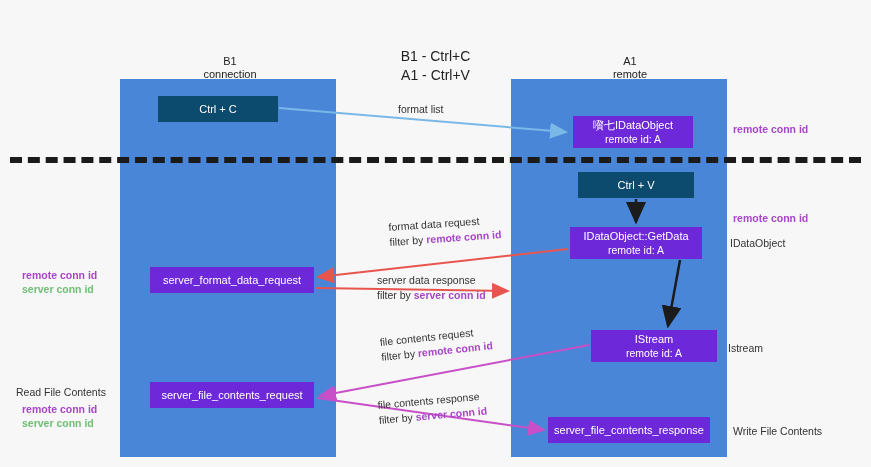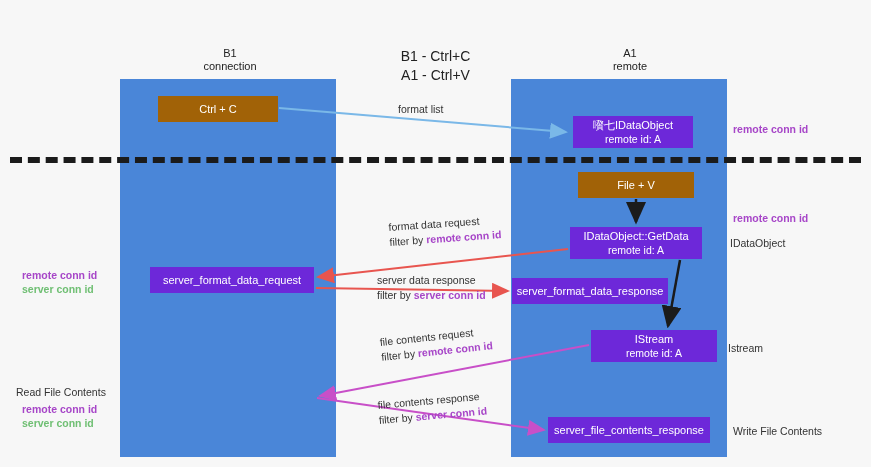--- a/index.html
+++ b/index.html
@@ -29,20 +29,21 @@
     margin-top: 41px;
   }
 
   
   .col-header {
     font-size: 11px;
     color: #222;
     text-align: center;
     line-height: 13px;
     white-space: pre-line;
+    margin-top: 8px;
   }
   #hdr-b1 { left: 155px; top: 47px; width: 150px; }
   #hdr-a1 { left: 545px; top: 47px; width: 170px; }
 
   
   .lane {
     background: #4a86d8;
   }
   #lane-b1 { left: 120px; top: 79px; width: 216px; height: 378px; }
   #lane-a1 { left: 511px; top: 79px; width: 216px; height: 378px; }
@@ -60,21 +61,21 @@
     display: flex;
     flex-direction: column;
     align-items: center;
     justify-content: center;
     color: #ffffff;
     font-size: 11px;
     line-height: 14px;
     text-align: center;
     padding: 2px 4px;
   }
-  .node.green { background: #a16207; align-items: center; }
+  .node.green { background: #0c4a6e; align-items: center; }
   .node.orange { background: #6d28d9; }
   .node .sub { font-size: 10.5px; }
 
   #node-ctrlc { left: 158px; top: 96px; width: 120px; height: 26px; }
   #node-idataobject { left: 573px; top: 116px; width: 120px; height: 32px; }
   #node-ctrlv { left: 578px; top: 172px; width: 116px; height: 26px; }
   #node-getdata { left: 570px; top: 227px; width: 132px; height: 32px; }
   #node-sfdrequest { left: 150px; top: 267px; width: 164px; height: 26px; }
   #node-sfdresponse { left: 512px; top: 278px; width: 156px; height: 26px; }
   #node-istream { left: 591px; top: 330px; width: 126px; height: 32px; }
@@ -180,41 +181,41 @@
   <div class="abs node green" id="node-ctrlc">
     <span>Ctrl + C</span>
   </div>
 
   <div class="abs node orange" id="node-idataobject">
     <span>嚽七IDataObject</span>
     <span class="sub">remote id: A</span>
   </div>
 
   <div class="abs node green" id="node-ctrlv">
-    <span>File + V</span>
+    <span>Ctrl + V</span>
   </div>
 
   <div class="abs node orange" id="node-getdata">
     <span>IDataObject::GetData</span>
     <span class="sub">remote id: A</span>
   </div>
 
   <div class="abs node orange" id="node-sfdrequest">
     <span>server_format_data_request</span>
   </div>
 
-  <div class="abs node orange" id="node-sfdresponse">
-    <span>server_format_data_response</span>
-  </div>
 
   <div class="abs node orange" id="node-istream">
     <span>IStream</span>
     <span class="sub">remote id: A</span>
   </div>
 
+  <div class="abs node orange" id="node-sfcrequest">
+    <span>server_file_contents_request</span>
+  </div>
 
   <div class="abs node orange" id="node-sfcresponse">
     <span>server_file_contents_response</span>
   </div>
 
   <div class="abs edge-label" id="el-format-list">
     <div>format list</div>
   </div>
 
   <div class="abs edge-label" id="el-fdr">

